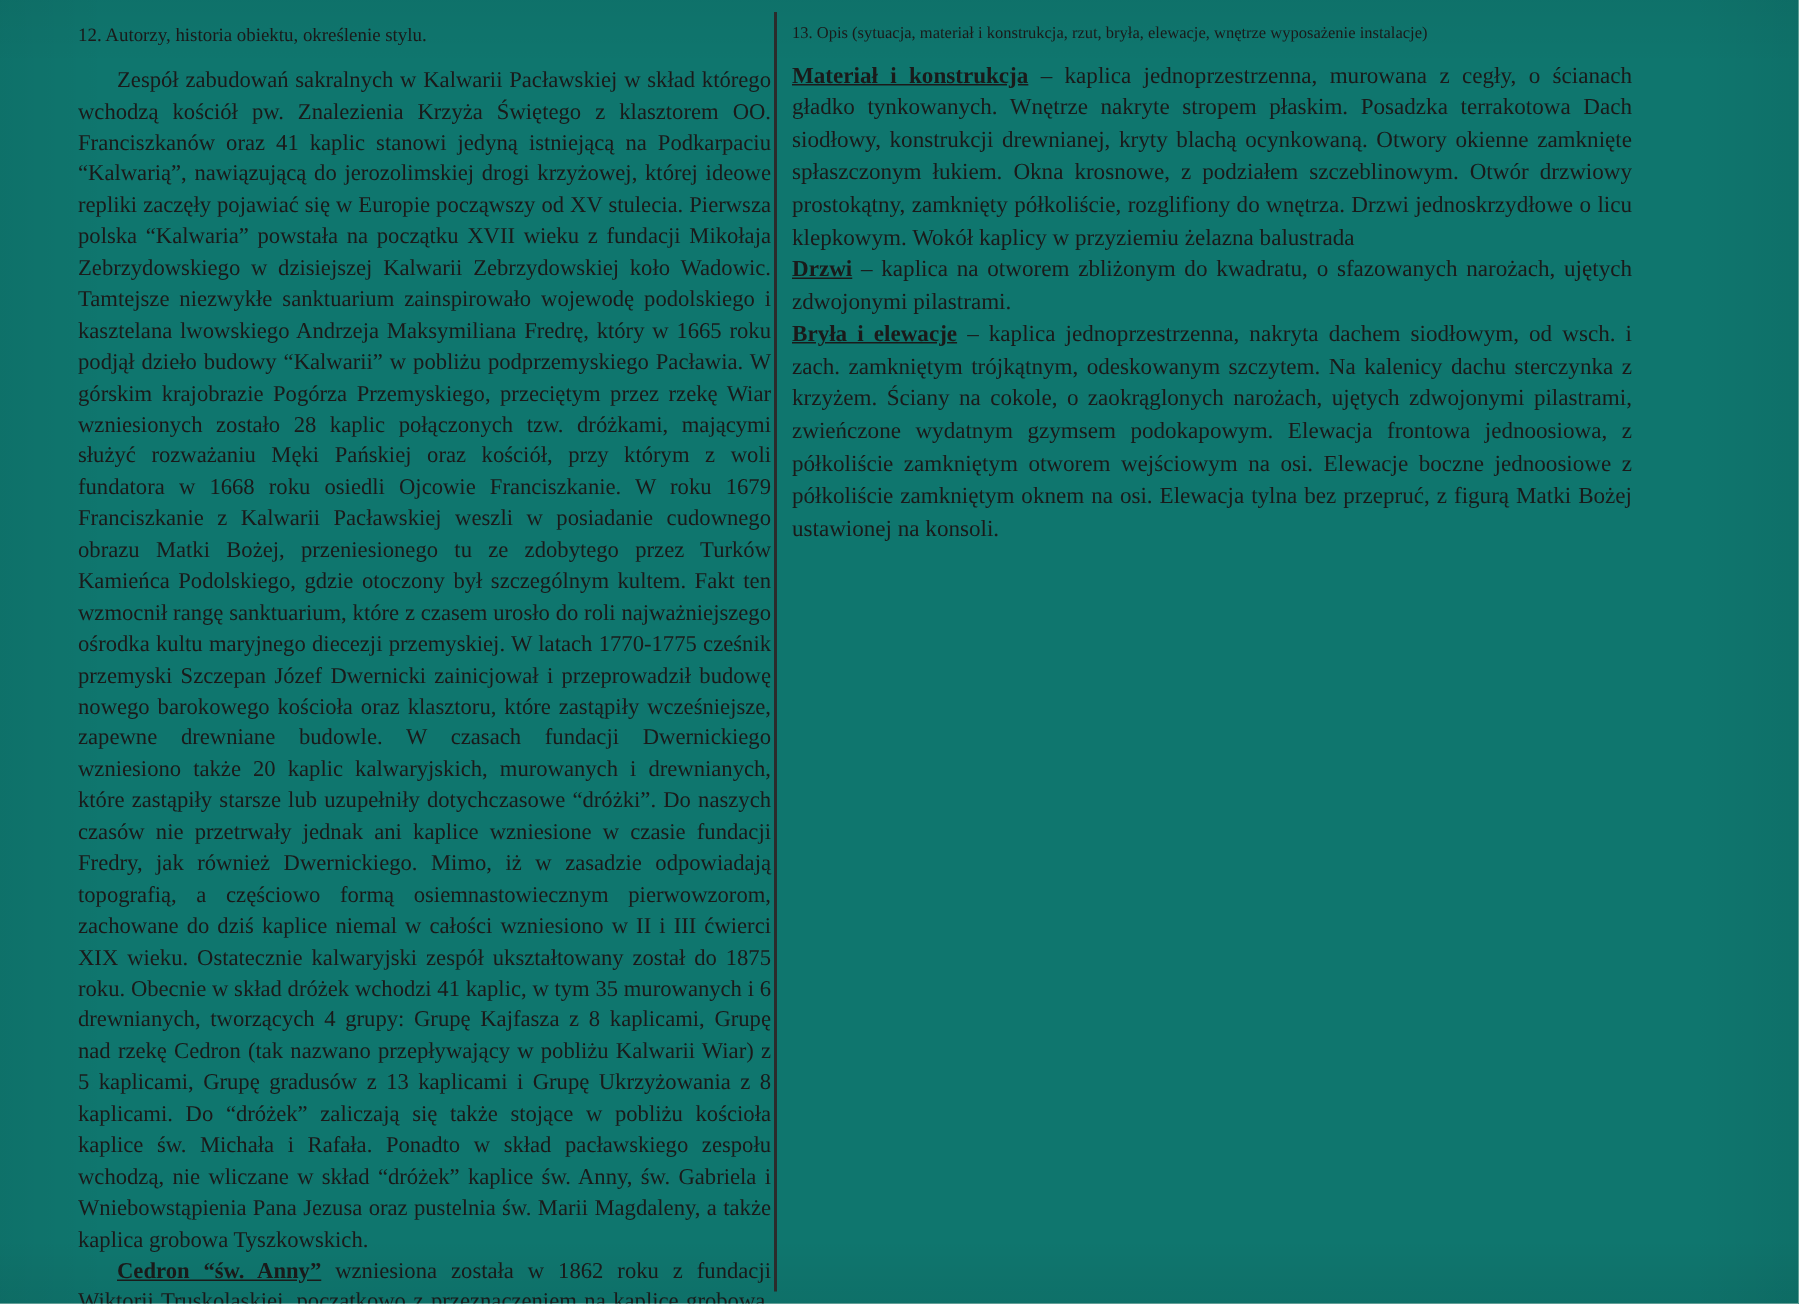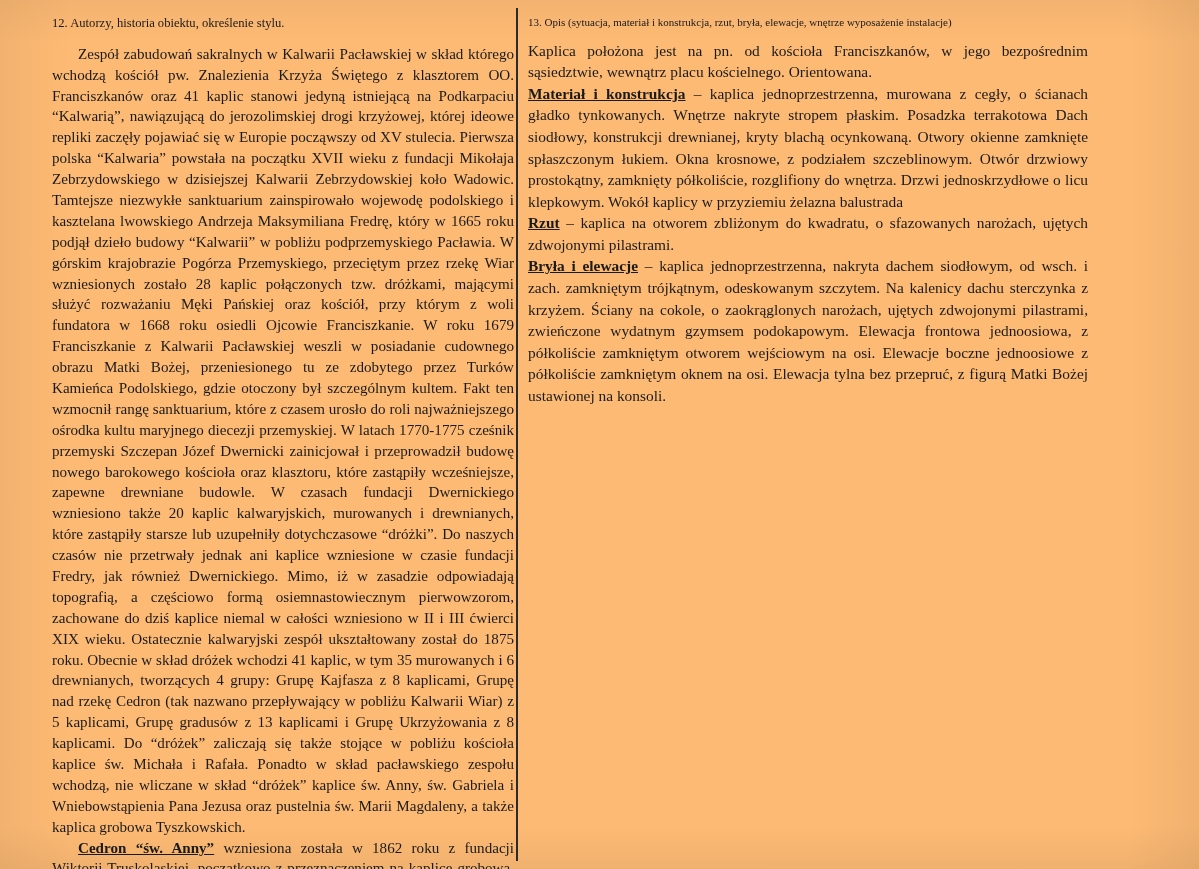--- a/index.html
+++ b/index.html
@@ -11,21 +11,21 @@
     height: 869px;
     background: #efece4;
     font-family: "Liberation Serif", serif;
     color: #1a1a1a;
     overflow: hidden;
   }
   .page {
     position: relative;
     width: 1199px;
     height: 869px;
-    background: #fdba74;
+    background: #0f766e;
   }
   
   .page::before {
     content: "";
     position: absolute;
     inset: 0;
     background:
       linear-gradient(90deg, rgba(0,0,0,0.045) 0%, rgba(0,0,0,0) 6%, rgba(0,0,0,0) 94%, rgba(0,0,0,0.05) 100%),
       linear-gradient(180deg, rgba(0,0,0,0.04) 0%, rgba(0,0,0,0) 5%, rgba(0,0,0,0) 95%, rgba(0,0,0,0.05) 100%);
     pointer-events: none;
@@ -103,20 +103,19 @@
     <div class="field-header">12. Autorzy, historia obiektu, określenie stylu.</div>
     <div class="body-text">
       <p class="para"><span>Zespół zabudowań sakralnych w Kalwarii Pacławskiej w skład którego wchodzą kościół pw. Znalezienia Krzyża Świętego z klasztorem OO. Franciszkanów oraz 41 kaplic stanowi jedyną istniejącą na Podkarpaciu “Kalwarią”, nawiązującą do jerozolimskiej drogi krzyżowej, której ideowe repliki zaczęły pojawiać się w Europie począwszy od XV stulecia. Pierwsza polska “Kalwaria” powstała na początku XVII wieku z fundacji Mikołaja Zebrzydowskiego w dzisiejszej Kalwarii Zebrzydowskiej koło Wadowic. Tamtejsze niezwykłe sanktuarium zainspirowało wojewodę podolskiego i kasztelana lwowskiego Andrzeja Maksymiliana Fredrę, który w 1665 roku podjął dzieło budowy “Kalwarii” w pobliżu podprzemyskiego Pacławia. W górskim krajobrazie Pogórza Przemyskiego, przeciętym przez rzekę Wiar wzniesionych zostało 28 kaplic połączonych tzw. dróżkami, mającymi służyć rozważaniu Męki Pańskiej oraz kościół, przy którym z woli fundatora w 1668 roku osiedli Ojcowie Franciszkanie. W roku 1679 Franciszkanie z Kalwarii Pacławskiej weszli w posiadanie cudownego obrazu Matki Bożej, przeniesionego tu ze zdobytego przez Turków Kamieńca Podolskiego, gdzie otoczony był szczególnym kultem. Fakt ten wzmocnił rangę sanktuarium, które z czasem urosło do roli najważniejszego ośrodka kultu maryjnego diecezji przemyskiej. W latach 1770-1775 cześnik przemyski Szczepan Józef Dwernicki zainicjował i przeprowadził budowę nowego barokowego kościoła oraz klasztoru, które zastąpiły wcześniejsze, zapewne drewniane budowle. W czasach fundacji Dwernickiego wzniesiono także 20 kaplic kalwaryjskich, murowanych i drewnianych, które zastąpiły starsze lub uzupełniły dotychczasowe “dróżki”. Do naszych czasów nie przetrwały jednak ani kaplice wzniesione w czasie fundacji Fredry, jak również Dwernickiego. Mimo, iż w zasadzie odpowiadają topografią, a częściowo formą osiemnastowiecznym pierwowzorom, zachowane do dziś kaplice niemal w całości wzniesiono w II i III ćwierci XIX wieku. Ostatecznie kalwaryjski zespół ukształtowany został do 1875 roku. Obecnie w skład dróżek wchodzi 41 kaplic, w tym 35 murowanych i 6 drewnianych, tworzących 4 grupy: Grupę Kajfasza z 8 kaplicami, Grupę nad rzekę Cedron (tak nazwano przepływający w pobliżu Kalwarii Wiar) z 5 kaplicami, Grupę gradusów z 13 kaplicami i Grupę Ukrzyżowania z 8 kaplicami. Do “dróżek” zaliczają się także stojące w pobliżu kościoła kaplice św. Michała i Rafała. Ponadto w skład pacławskiego zespołu wchodzą, nie wliczane w skład “dróżek” kaplice św. Anny, św. Gabriela i Wniebowstąpienia Pana Jezusa oraz pustelnia św. Marii Magdaleny, a także kaplica grobowa Tyszkowskich.</span></p>
       <p class="para"><span class="lead">Cedron “św. Anny”</span><span> wzniesiona została w 1862 roku z fundacji Wiktorii Truskolaskiej, początkowo z przeznaczeniem na kaplicę grobową. Pod koniec XIX wieku kaplica otoczona została żelazną balustradą i przystosowana do rozdzielania Komunii świętej podczas odpustów.</span></p>
     </div>
   </div>
 
   <div class="col col-right">
     <div class="field-header">13. Opis (sytuacja, materiał i konstrukcja, rzut, bryła, elewacje, wnętrze wyposażenie instalacje)</div>
     <div class="body-text">
-      <p class="para tight section-block"><span>Kaplica położona jest na pn. od kościoła Franciszkanów, w jego bezpośrednim sąsiedztwie, wewnątrz placu kościelnego. Orientowana.</span></p>
       <p class="para tight section-block"><span class="lead">Materiał i konstrukcja</span><span> – kaplica jednoprzestrzenna, murowana z cegły, o ścianach gładko tynkowanych. Wnętrze nakryte stropem płaskim. Posadzka terrakotowa Dach siodłowy, konstrukcji drewnianej, kryty blachą ocynkowaną. Otwory okienne zamknięte spłaszczonym łukiem. Okna krosnowe, z podziałem szczeblinowym. Otwór drzwiowy prostokątny, zamknięty półkoliście, rozglifiony do wnętrza. Drzwi jednoskrzydłowe o licu klepkowym. Wokół kaplicy w przyziemiu żelazna balustrada</span></p>
-      <p class="para tight section-block"><span class="lead">Rzut</span><span> – kaplica na otworem zbliżonym do kwadratu, o sfazowanych narożach, ujętych zdwojonymi pilastrami.</span></p>
+      <p class="para tight section-block"><span class="lead">Drzwi</span><span> – kaplica na otworem zbliżonym do kwadratu, o sfazowanych narożach, ujętych zdwojonymi pilastrami.</span></p>
       <p class="para tight section-block"><span class="lead">Bryła i elewacje</span><span> – kaplica jednoprzestrzenna, nakryta dachem siodłowym, od wsch. i zach. zamkniętym trójkątnym, odeskowanym szczytem. Na kalenicy dachu sterczynka z krzyżem. Ściany na cokole, o zaokrąglonych narożach, ujętych zdwojonymi pilastrami, zwieńczone wydatnym gzymsem podokapowym. Elewacja frontowa jednoosiowa, z półkoliście zamkniętym otworem wejściowym na osi. Elewacje boczne jednoosiowe z półkoliście zamkniętym oknem na osi. Elewacja tylna bez przepruć, z figurą Matki Bożej ustawionej na konsoli.</span></p>
     </div>
   </div>
 
 </div>
 
 </body></html>

